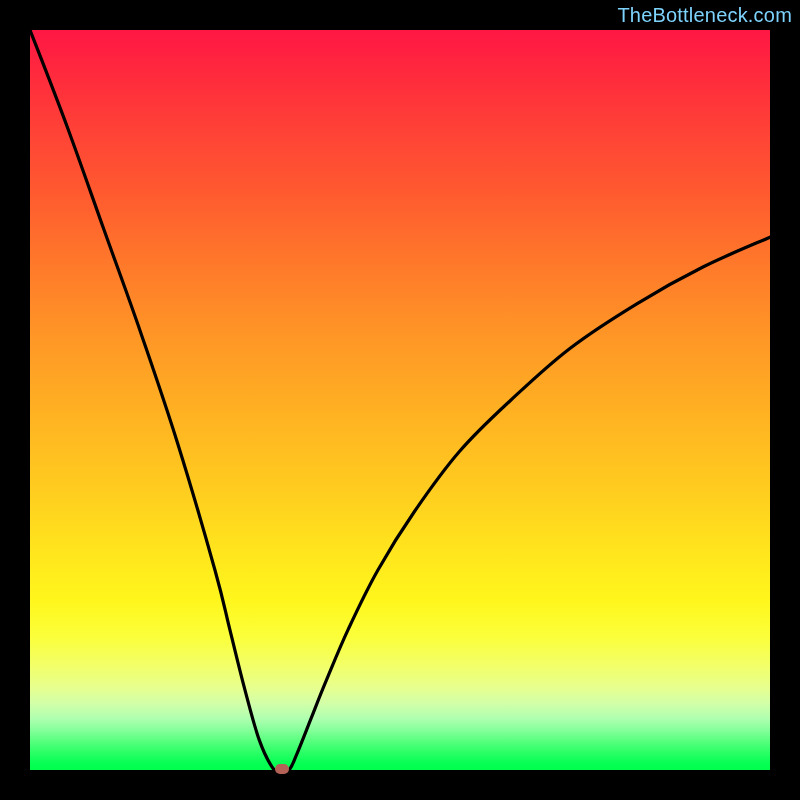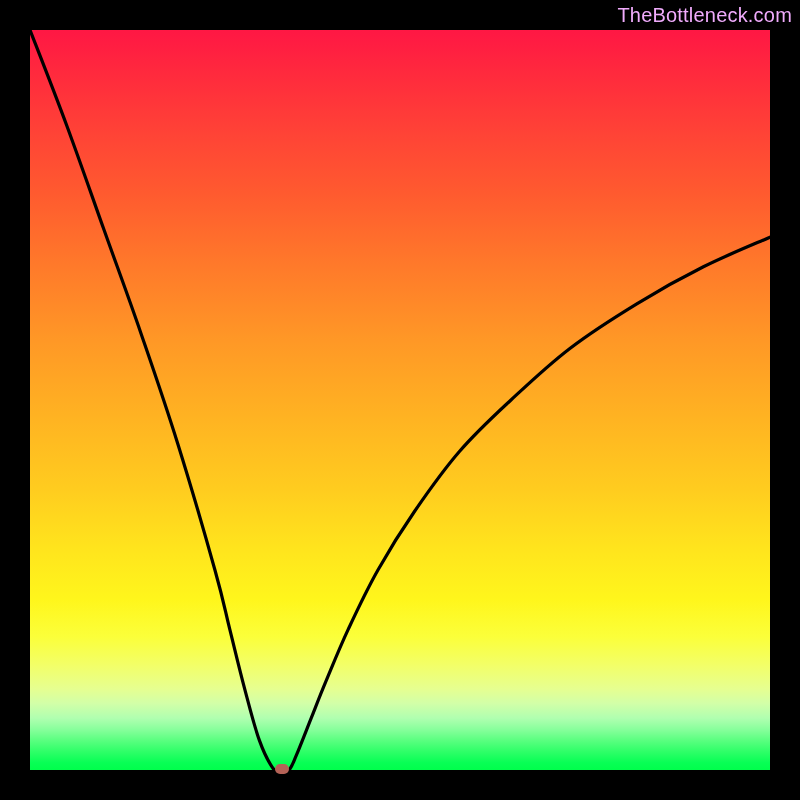--- a/index.html
+++ b/index.html
@@ -47,21 +47,21 @@
       #5aff80 96%,
       #2fff68 97.5%,
       #08ff55 99%,
       #00ff4c 100%
     );
   }
   .watermark {
     position: absolute;
     top: 4px;
     right: 8px;
-    color: #f0abfc;
+    color: #7dd3fc;
     font-size: 20px;
     font-weight: 500;
     letter-spacing: 0.2px;
     user-select: none;
   }
   svg.curve {
     position: absolute;
     top: 0;
     left: 0;
     width: 740px;

